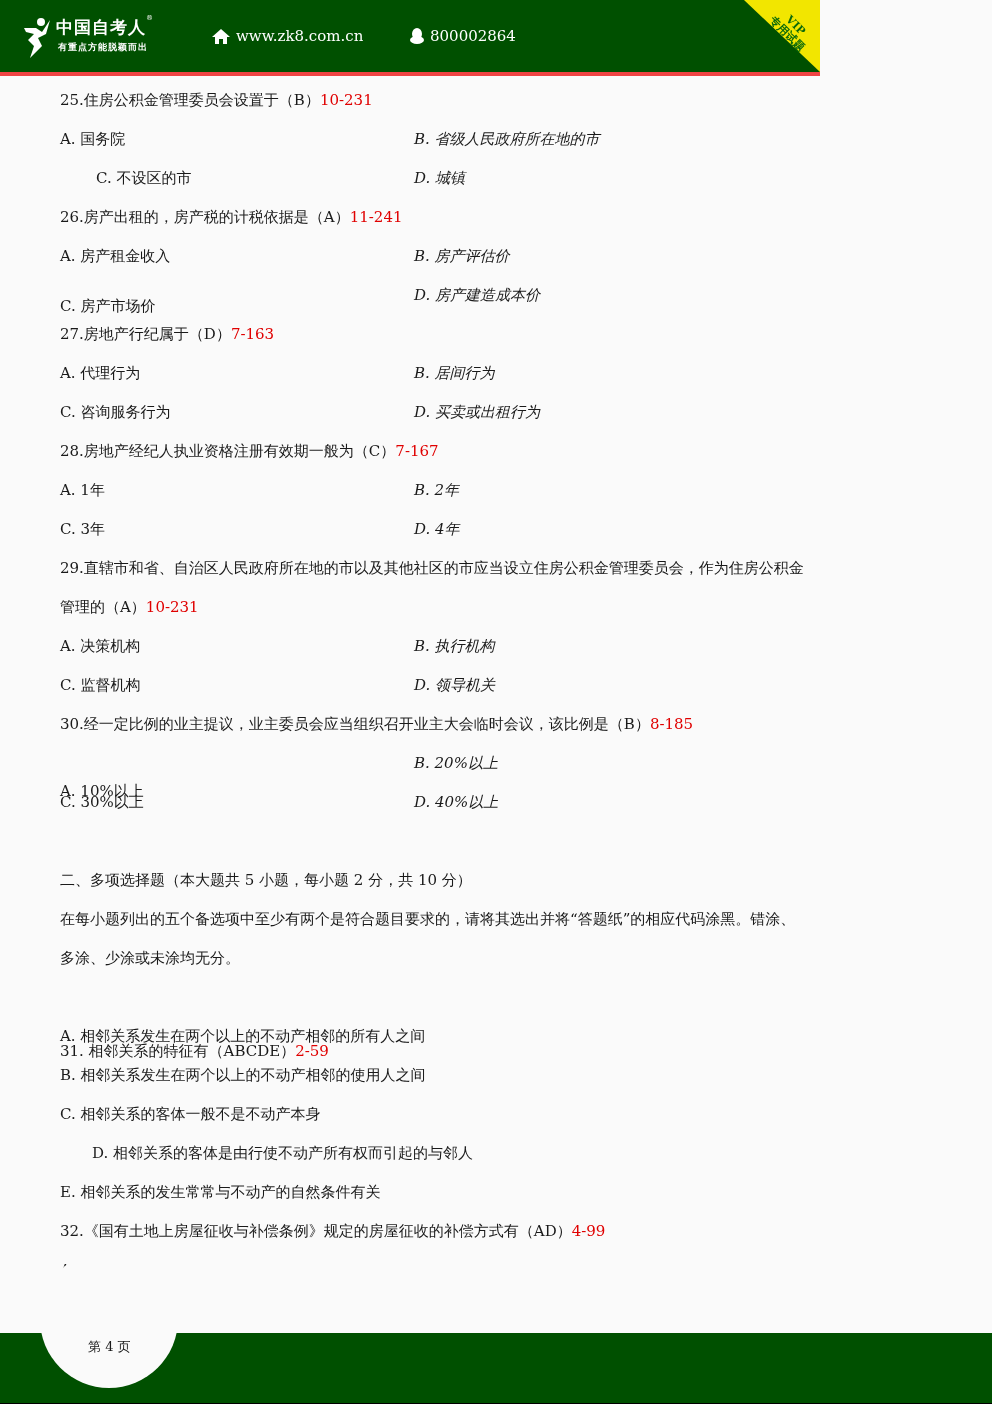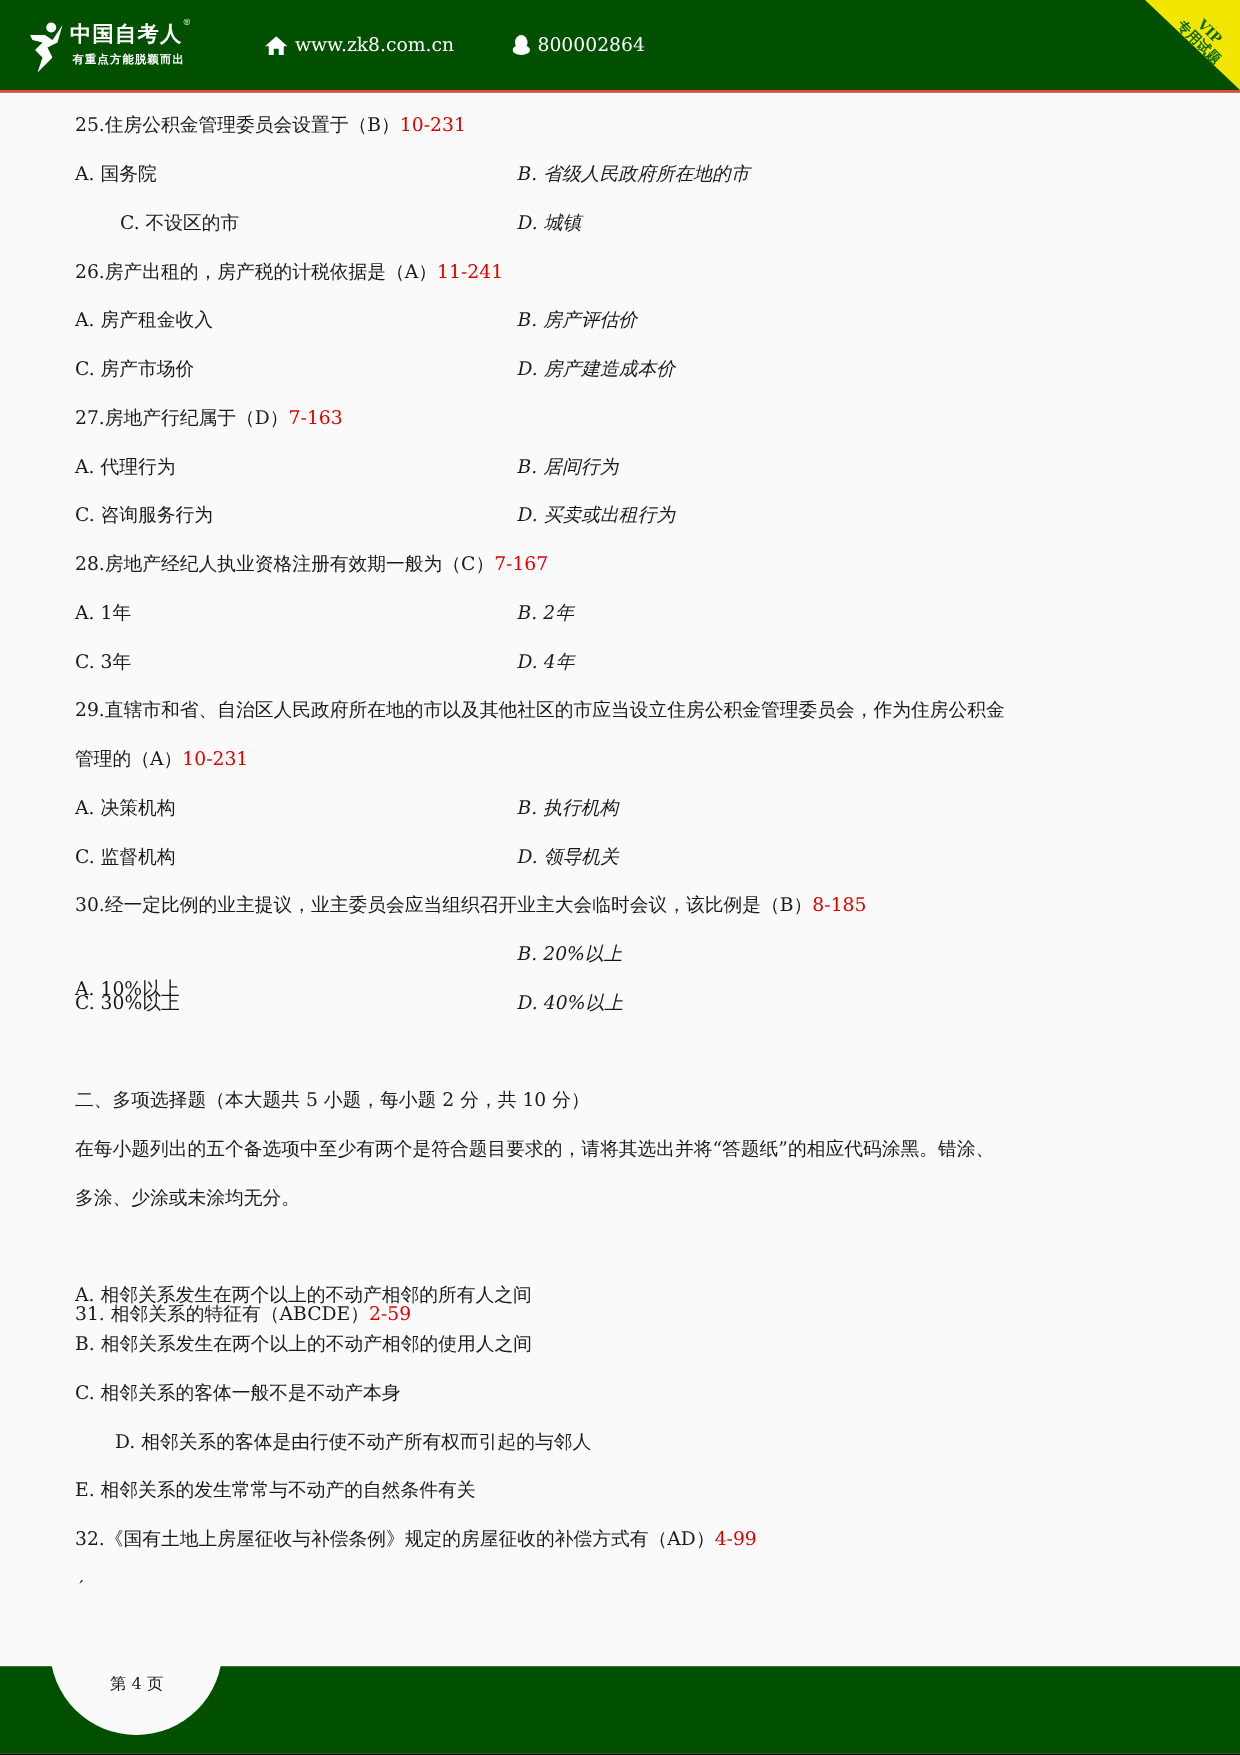--- a/index.html
+++ b/index.html
@@ -3,22 +3,22 @@
   <meta charset="utf-8">
   <style>
     html, body { margin: 0; padding: 0; }
     body {
       width: 992px; height: 1404px; position: relative; overflow: hidden;
       background: #fafafa;
       font-family: "DejaVu Serif", "Liberation Serif", serif;
       color: #1a1a1a;
     }
     .header {
-      position: absolute; left: 0; top: 0; width: 992px; height: 72px;
-      background: #005000; border-bottom: 2px solid #ef4444;
+      position: absolute; left: 0; top: 0; width: 820px; height: 72px;
+      background: #005000; border-bottom: 4px solid #ef4444;
     }
     .logo { position: absolute; left: 22px; top: 14px; width: 150px; height: 48px; }
     .logo-mark { position: absolute; left: 0; top: 0; width: 30px; height: 46px; }
     .logo-title {
       position: absolute; left: 34px; top: 2px; color: #fff; font-size: 17px; font-weight: bold;
       letter-spacing: 1px; white-space: nowrap;
     }
     .logo-reg { position: absolute; left: 124px; top: 0; color: #fff; font-size: 7px; }
     .logo-slogan {
       position: absolute; left: 36px; top: 27px; color: #fff; font-size: 9px; font-weight: bold;
@@ -101,21 +101,21 @@
 
   <div class="line" style="top:90px;"><span>25.住房公积金管理委员会设置于（B）</span><span class="ref">10-231</span></div>
   <div class="line" style="top:129px;">A. 国务院</div>
   <div class="line col2" style="top:129px;">B. 省级人民政府所在地的市</div>
   <div class="line" style="top:168px;margin-left:36px;">C. 不设区的市</div>
   <div class="line col2" style="top:168px;">D. 城镇</div>
 
   <div class="line" style="top:207px;"><span>26.房产出租的，房产税的计税依据是（A）</span><span class="ref">11-241</span></div>
   <div class="line" style="top:246px;">A. 房产租金收入</div>
   <div class="line col2" style="top:246px;">B. 房产评估价</div>
-  <div class="line" style="top:285px;">C. 房产市场价</div>
+  <div class="line" style="top:296px;">C. 房产市场价</div>
   <div class="line col2" style="top:285px;">D. 房产建造成本价</div>
 
   <div class="line" style="top:324px;"><span>27.房地产行纪属于（D）</span><span class="ref">7-163</span></div>
   <div class="line" style="top:363px;">A. 代理行为</div>
   <div class="line col2" style="top:363px;">B. 居间行为</div>
   <div class="line" style="top:402px;">C. 咨询服务行为</div>
   <div class="line col2" style="top:402px;">D. 买卖或出租行为</div>
 
   <div class="line" style="top:441px;"><span>28.房地产经纪人执业资格注册有效期一般为（C）</span><span class="ref">7-167</span></div>
   <div class="line" style="top:480px;">A. 1年</div>

